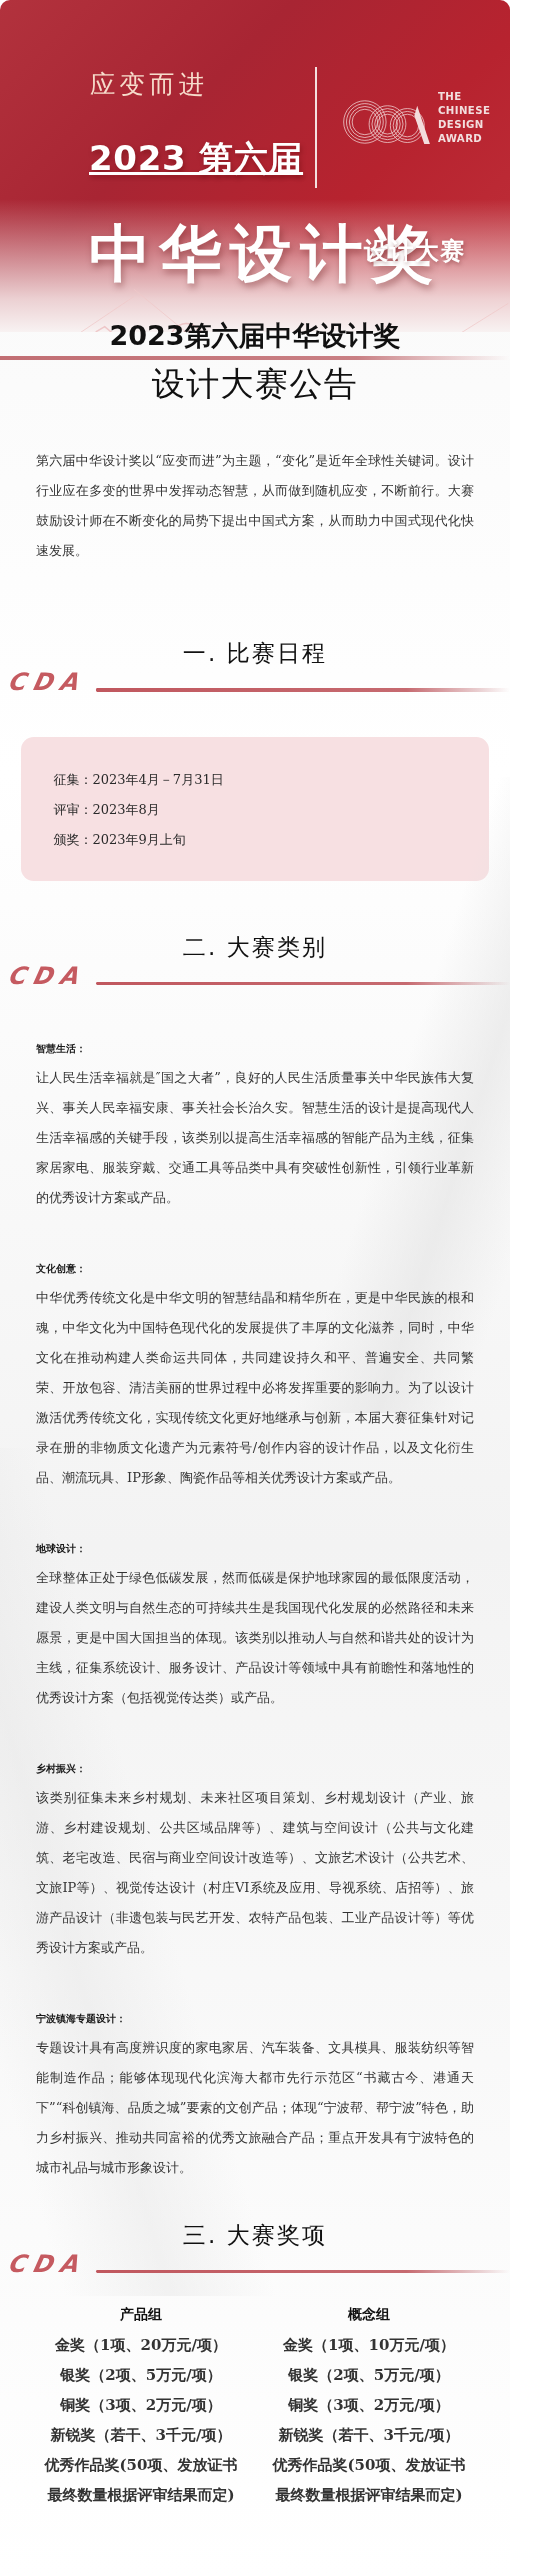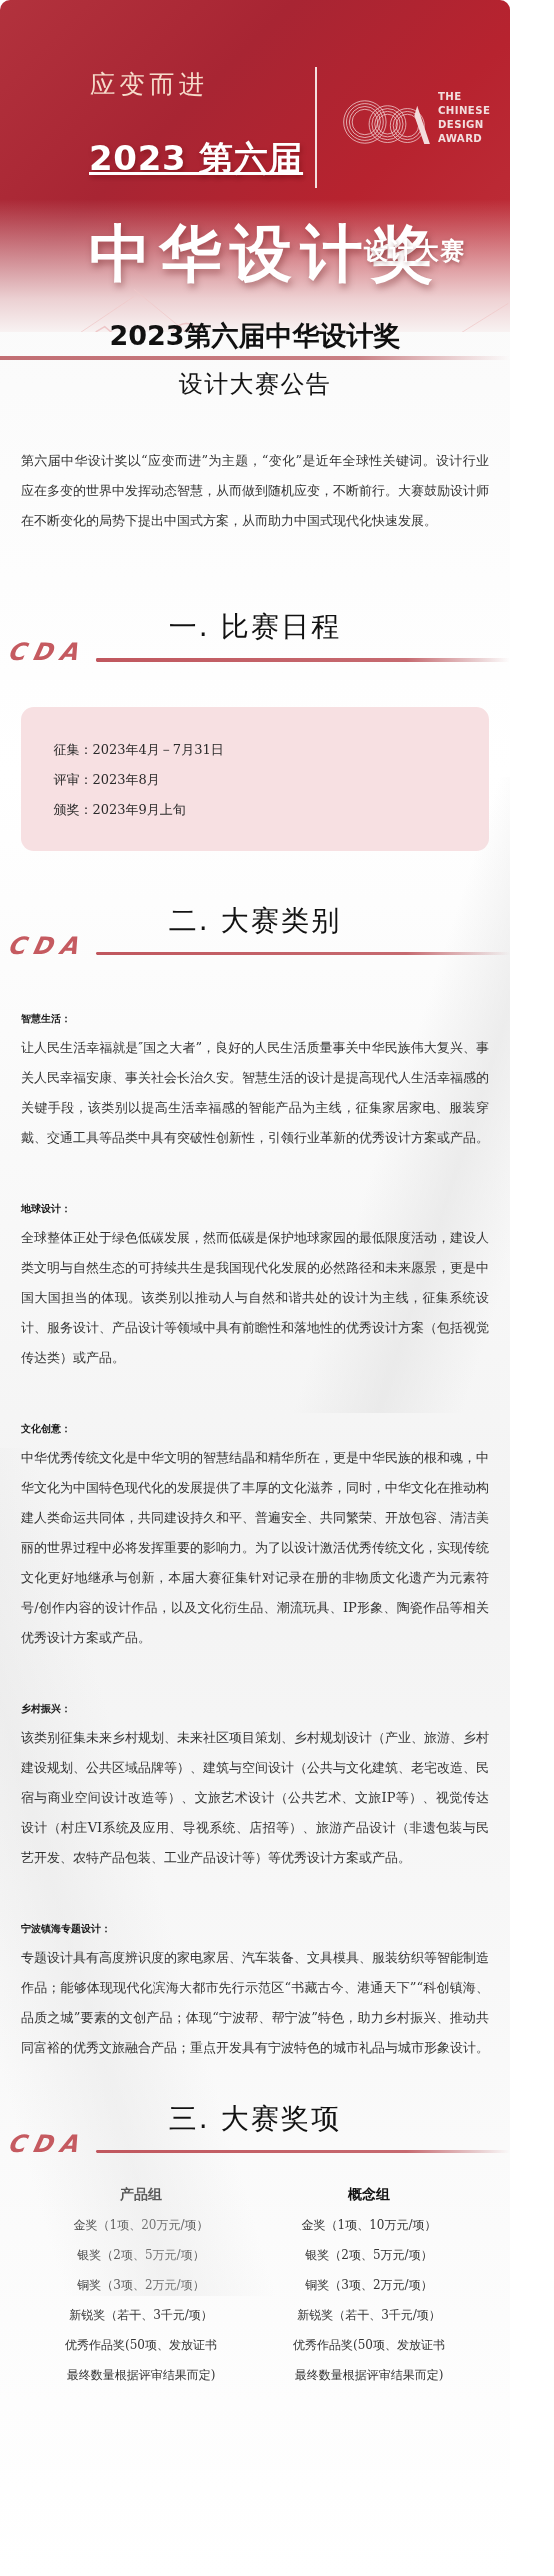--- a/index.html
+++ b/index.html
@@ -80,24 +80,24 @@
   }
   .doc-title .t1 {
     font-size: 27px; font-weight: bold; color: #111; letter-spacing: 0px; line-height: 38px;
   }
   .doc-title .rule {
     height: 4.2px; margin: 1.4px 0 0 0; width: 100%;
     background: linear-gradient(90deg, #b7555b 0%, #c06a6f 70%, rgba(200,120,125,0.35) 90%, rgba(255,255,255,0) 100%);
     opacity: .85;
   }
   .doc-title .t2 {
-    font-size: 24px; color: #111; line-height: 40px; margin-top: 4.2px; letter-spacing: 1.4px;
-  }
-
-  .content { position: relative; padding: 0 21px; }
+    font-size: 33px; color: #111; line-height: 40px; margin-top: 4.2px; letter-spacing: 1.4px;
+  }
+
+  .content { position: relative; padding: 0 36px; }
   p.body {
     font-size: 13px; line-height: 30px; color: #333; text-align: justify;
   }
   .intro { margin-top: 42px; }
 
   
   .sec-head {
     position: relative; height: 65px; margin-top: 65px;
   }
   .sec-head .cda {
@@ -105,21 +105,21 @@
     font-family: "DejaVu Sans", sans-serif; font-style: italic; font-weight: bold;
     font-size: 24px; letter-spacing: 7px; color: #c55a60; transform: skewX(-14deg);
   }
   .sec-head .line {
     position: absolute; left: 96px; right: 0; top: 57px; height: 3.5px;
     background: linear-gradient(90deg, #c0575e 0%, #c66a70 75%, rgba(200,130,135,0.4) 92%, rgba(255,255,255,0) 100%);
     border-radius: 1.4px;
   }
   .sec-head .label {
     position: absolute; left: 0; right: 0; top: 7px; text-align: center;
-    font-family: "DejaVu Sans", sans-serif; font-size: 28px; color: #111; letter-spacing: 2.1px;
+    font-family: "DejaVu Sans", sans-serif; font-size: 23px; color: #111; letter-spacing: 2.1px;
   }
 
   
   .schedule {
     margin: 41px 21px 0 21px; background: #f7e0e2; border-radius: 12.7px;
     padding: 28px 32.5px 25.4px 32.5px;
   }
   .schedule .row { font-size: 13px; line-height: 30px; color: #2a2a2a; }
 
   
@@ -129,21 +129,21 @@
     font-family: "DejaVu Sans", sans-serif; font-size: 10px; font-weight: bold; color: #1a1a1a;
     line-height: 28px;
   }
 
   
   .awards { display: flex; justify-content: space-between; padding: 0 28px; margin-top: 21px; }
   .award-col { width: 226px; text-align: center; }
   .award-col h4 {
     font-family: "DejaVu Sans", sans-serif; font-size: 14px; font-weight: bold; color: #111; line-height: 31px;
   }
-  .award-col .item { font-size: 12px; line-height: 30px; color: #333; }
+  .award-col .item { font-size: 15px; line-height: 30px; color: #333; font-weight: bold; }
 </style>
 </head>
 <body>
 
 <div class="page">
   <div class="streak s1"></div>
   <div class="streak s2"></div>
 
   <header class="hero">
     <div class="slogan">应变而进</div>
@@ -218,26 +218,26 @@
     <div class="line"></div>
     <div class="label">二. 大赛类别</div>
   </div>
 
   <div class="content">
     <div class="cat">
       <h3>智慧生活：</h3>
       <p class="body">让人民生活幸福就是″国之大者”，良好的人民生活质量事关中华民族伟大复兴、事关人民幸福安康、事关社会长治久安。智慧生活的设计是提高现代人生活幸福感的关键手段，该类别以提高生活幸福感的智能产品为主线，征集家居家电、服装穿戴、交通工具等品类中具有突破性创新性，引领行业革新的优秀设计方案或产品。</p>
     </div>
     <div class="cat">
+      <h3>文化创意：</h3>
+      <p class="body">中华优秀传统文化是中华文明的智慧结晶和精华所在，更是中华民族的根和魂，中华文化为中国特色现代化的发展提供了丰厚的文化滋养，同时，中华文化在推动构建人类命运共同体，共同建设持久和平、普遍安全、共同繁荣、开放包容、清洁美丽的世界过程中必将发挥重要的影响力。为了以设计激活优秀传统文化，实现传统文化更好地继承与创新，本届大赛征集针对记录在册的非物质文化遗产为元素符号/创作内容的设计作品，以及文化衍生品、潮流玩具、IP形象、陶瓷作品等相关优秀设计方案或产品。</p>
+    </div>
+    <div class="cat">
       <h3>地球设计：</h3>
       <p class="body">全球整体正处于绿色低碳发展，然而低碳是保护地球家园的最低限度活动，建设人类文明与自然生态的可持续共生是我国现代化发展的必然路径和未来愿景，更是中国大国担当的体现。该类别以推动人与自然和谐共处的设计为主线，征集系统设计、服务设计、产品设计等领域中具有前瞻性和落地性的优秀设计方案（包括视觉传达类）或产品。</p>
-    </div>
-    <div class="cat">
-      <h3>文化创意：</h3>
-      <p class="body">中华优秀传统文化是中华文明的智慧结晶和精华所在，更是中华民族的根和魂，中华文化为中国特色现代化的发展提供了丰厚的文化滋养，同时，中华文化在推动构建人类命运共同体，共同建设持久和平、普遍安全、共同繁荣、开放包容、清洁美丽的世界过程中必将发挥重要的影响力。为了以设计激活优秀传统文化，实现传统文化更好地继承与创新，本届大赛征集针对记录在册的非物质文化遗产为元素符号/创作内容的设计作品，以及文化衍生品、潮流玩具、IP形象、陶瓷作品等相关优秀设计方案或产品。</p>
     </div>
     <div class="cat">
       <h3>乡村振兴：</h3>
       <p class="body">该类别征集未来乡村规划、未来社区项目策划、乡村规划设计（产业、旅游、乡村建设规划、公共区域品牌等）、建筑与空间设计（公共与文化建筑、老宅改造、民宿与商业空间设计改造等）、文旅艺术设计（公共艺术、文旅IP等）、视觉传达设计（村庄VI系统及应用、导视系统、店招等）、旅游产品设计（非遗包装与民艺开发、农特产品包装、工业产品设计等）等优秀设计方案或产品。</p>
     </div>
     <div class="cat">
       <h3>宁波镇海专题设计：</h3>
       <p class="body">专题设计具有高度辨识度的家电家居、汽车装备、文具模具、服装纺织等智能制造作品；能够体现现代化滨海大都市先行示范区“书藏古今、港通天下”“科创镇海、品质之城”要素的文创产品；体现“宁波帮、帮宁波”特色，助力乡村振兴、推动共同富裕的优秀文旅融合产品；重点开发具有宁波特色的城市礼品与城市形象设计。</p>
     </div>
   </div>

